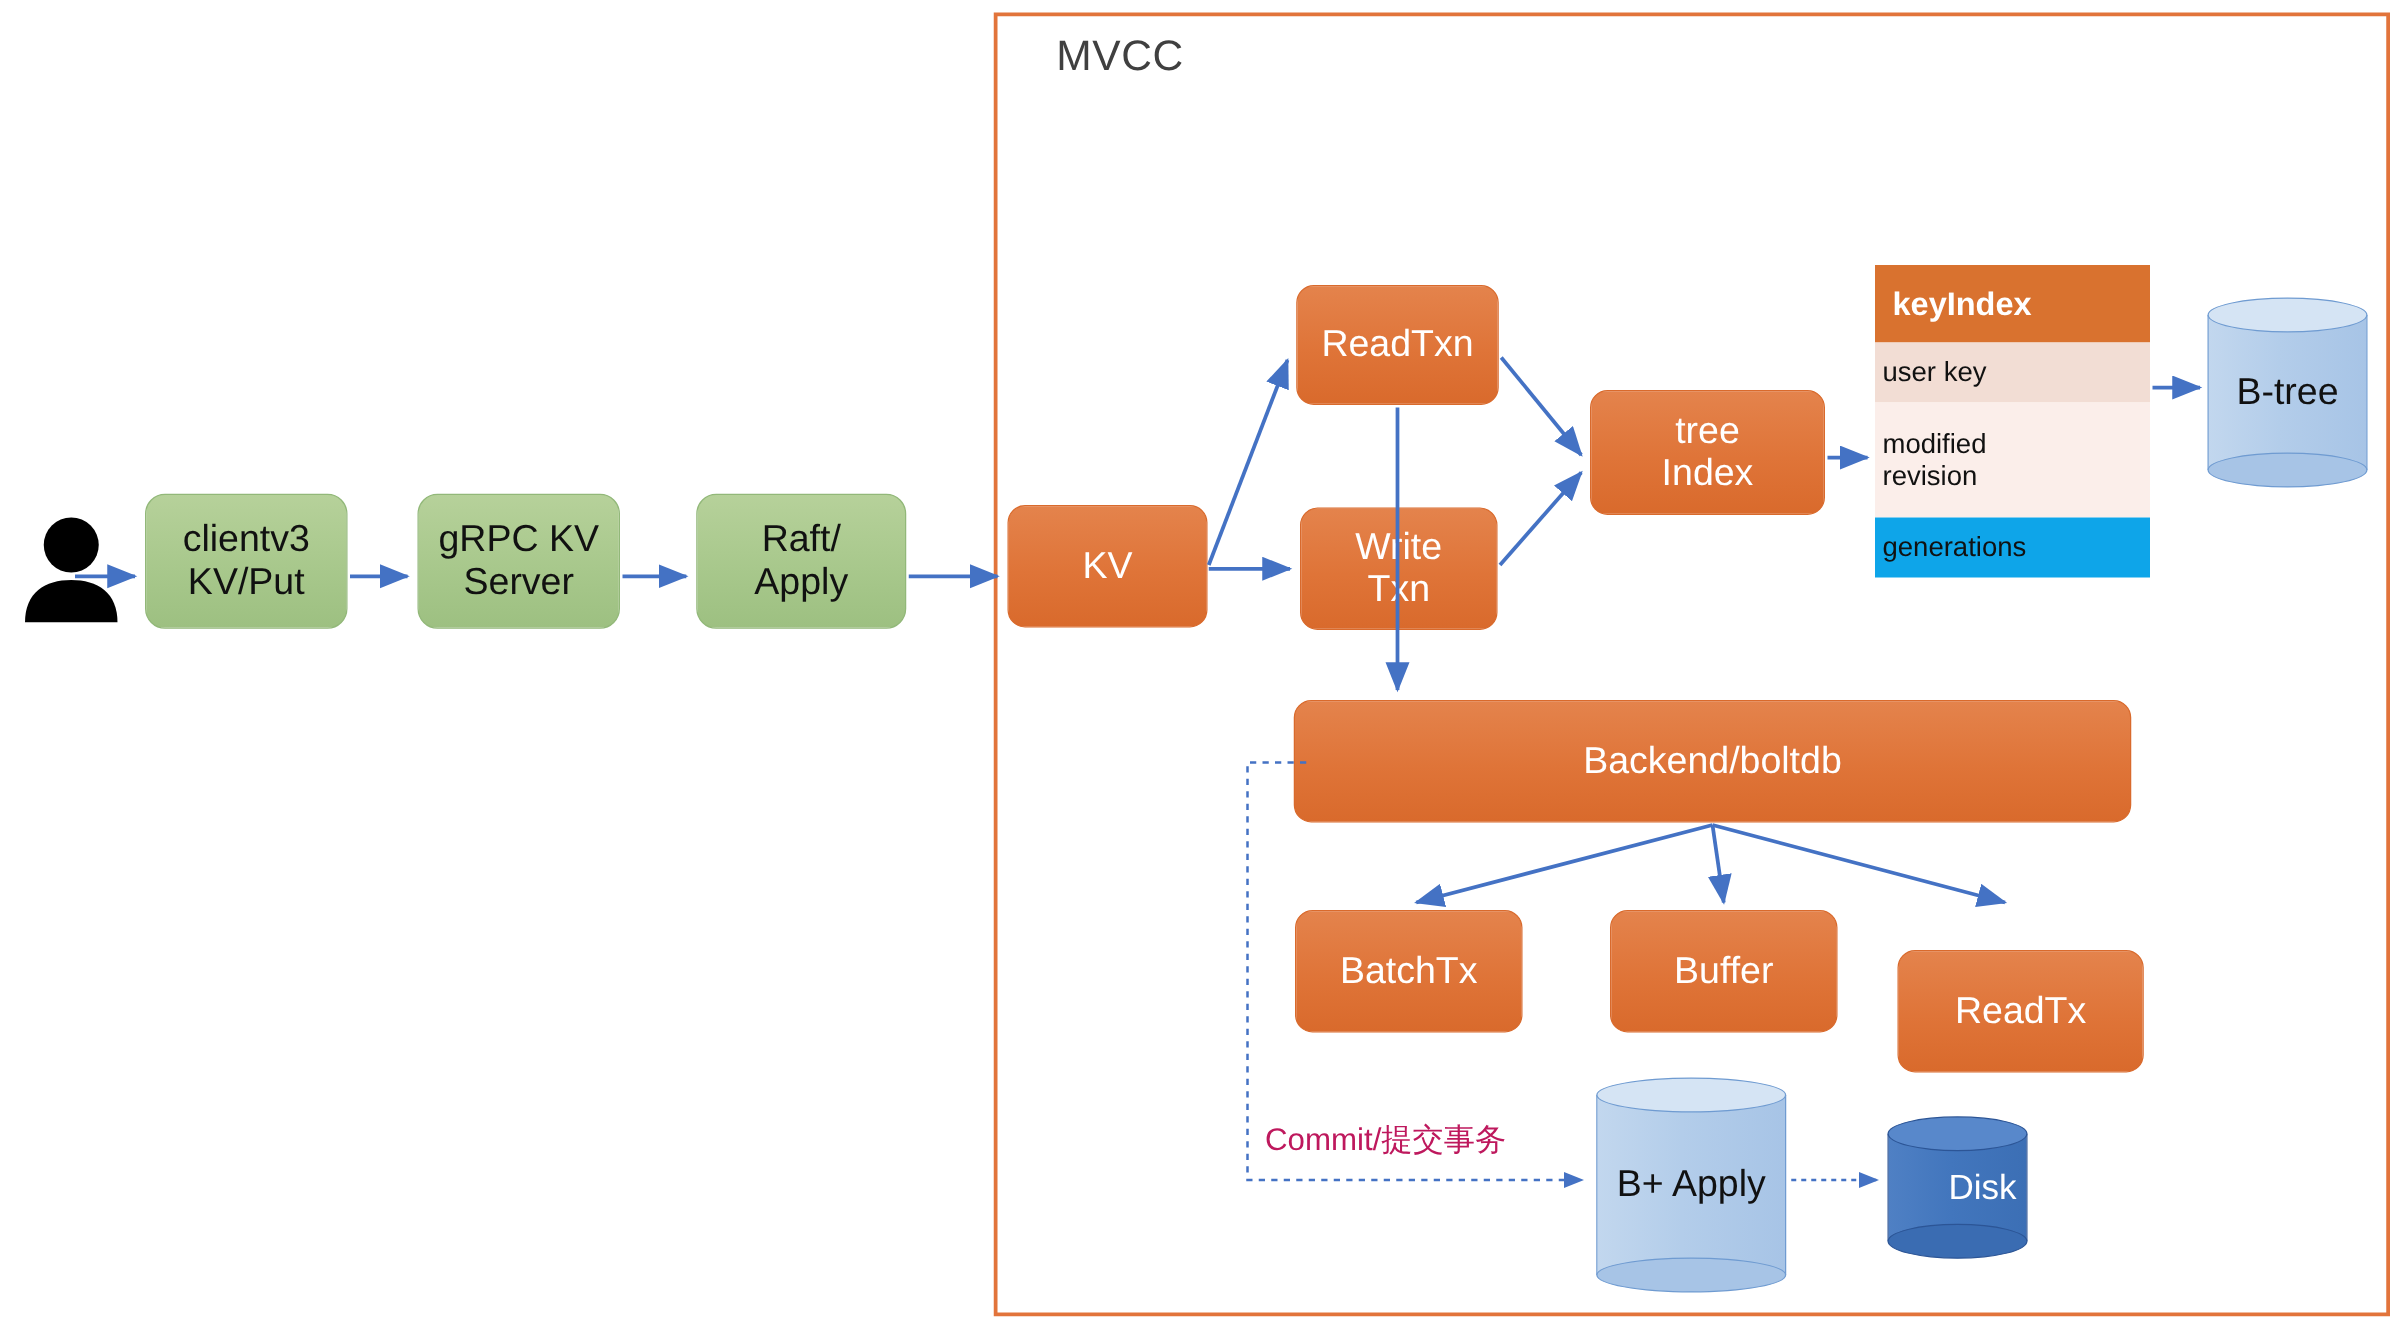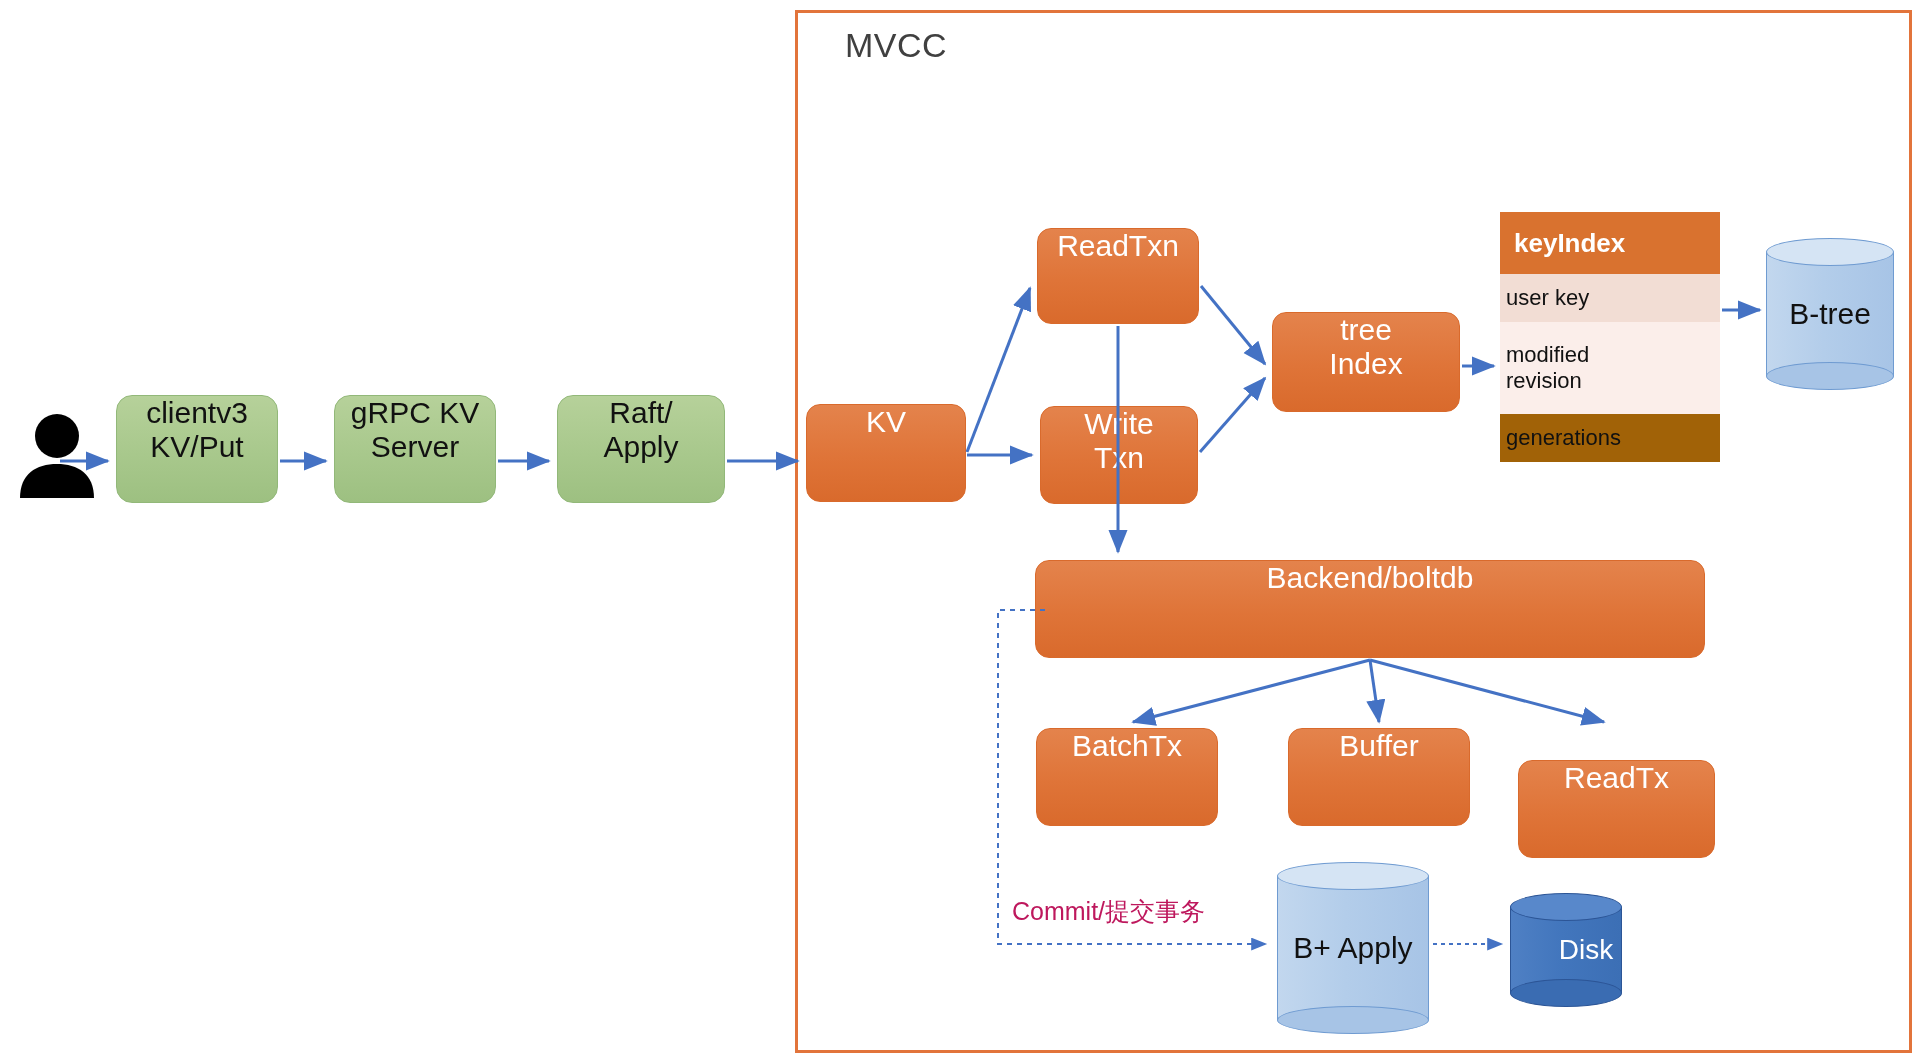--- a/index.html
+++ b/index.html
@@ -11,39 +11,39 @@
   svg.wires{position:absolute;left:0;top:0;width:1920px;height:1064px;
             pointer-events:none;}
 
   
   .mvcc-frame{position:absolute;left:795px;top:10px;width:1117px;height:1043px;
               border:3px solid #e2743b;box-sizing:border-box;background:transparent;}
   .mvcc-title{position:absolute;left:845px;top:26px;font-size:34px;color:#404040;
               letter-spacing:.5px;}
 
   
-  .node{position:absolute;box-sizing:border-box;display:flex;
+  .node{position:absolute;box-sizing:border-box;display:flex;align-items:center;
         justify-content:center;text-align:center;line-height:1.12;}
 
   .green{background:linear-gradient(180deg,#b6d19a 0%,#a8c88c 55%,#9dc081 100%);
          border:1px solid #92b879;border-radius:16px;color:#111;font-size:30px;}
 
   .orange{background:linear-gradient(180deg,#e4834c 0%,#df7438 55%,#d96a2c 100%);
           border:1px solid #d96a2c;border-radius:14px;color:#fff;font-size:30px;}
 
   
   .keyindex{position:absolute;left:1500px;top:212px;width:220px;}
   .ki-head{background:#d9722f;color:#fff;font-weight:bold;font-size:26px;
            padding:14px 14px;box-sizing:border-box;height:62px;display:flex;
            align-items:center;}
   .ki-row{color:#111;font-size:22px;padding:10px 6px;box-sizing:border-box;
           display:flex;align-items:center;}
   .ki-r1{background:#f2ddd4;height:48px;}
   .ki-r2{background:#fbeeea;height:92px;line-height:1.18;}
-  .ki-r3{background:#a16207;height:48px;}
+  .ki-r3{background:#0ea5e9;height:48px;}
 
   
   .cyl{position:absolute;}
   .cyl .body{position:absolute;left:0;right:0;top:14px;bottom:14px;
              border-left:1px solid #6f9bd1;border-right:1px solid #6f9bd1;}
   .cyl .top{position:absolute;left:0;right:0;top:0;height:28px;border-radius:50%;
             border:1px solid #6f9bd1;box-sizing:border-box;}
   .cyl .bot{position:absolute;left:0;right:0;bottom:0;height:28px;border-radius:50%;
             border:1px solid #6f9bd1;box-sizing:border-box;}
   .cyl .lbl{position:absolute;left:0;right:0;top:0;bottom:0;display:flex;

